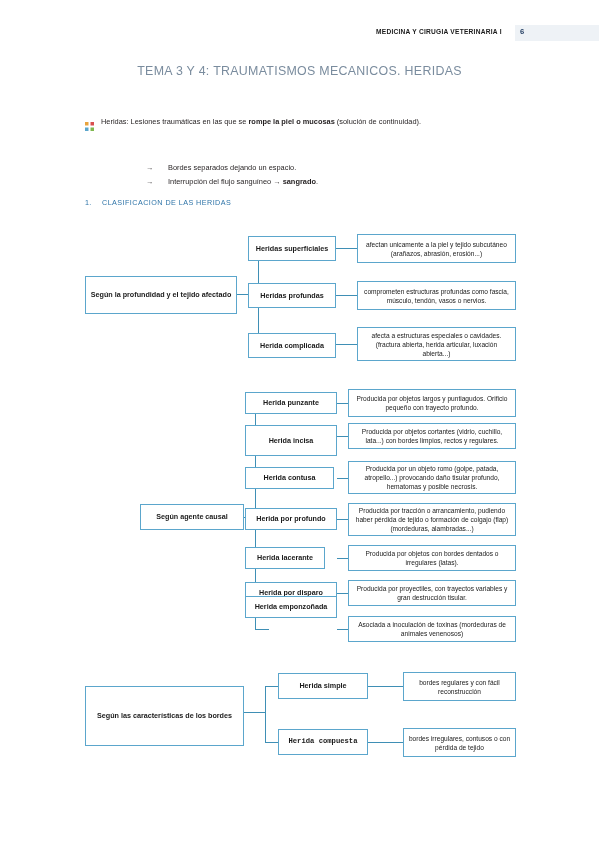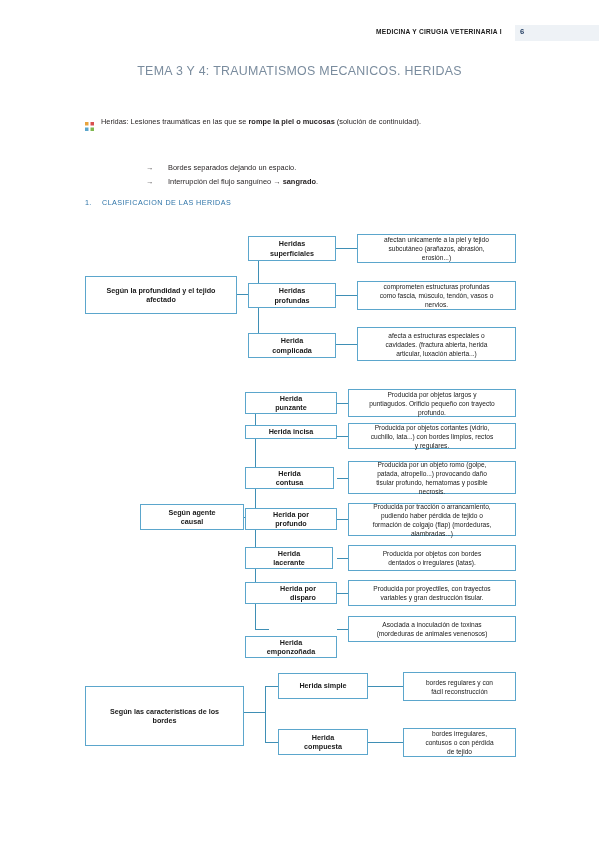--- a/index.html
+++ b/index.html
@@ -111,21 +111,21 @@
   
   .box {
     position: absolute;
     box-sizing: border-box;
     border: 1px solid #5ba6cc;
     background: #ffffff;
     display: flex;
     align-items: center;
     justify-content: center;
     text-align: center;
-    padding: 2px 20px;
+    padding: 2px 4px;
     line-height: 9.5px;
   }
   .box.parent {
     font-size: 7.2px;
     font-weight: 700;
     color: #1a1a1a;
   }
   .box.node {
     font-size: 7.2px;
     font-weight: 700;
@@ -197,55 +197,55 @@
 
 <div class="conn h" style="left:244px; top:517px; width:12px;"></div>
 <div class="conn v" style="left:255px; top:403px; height:226px;"></div>
 
 <div class="conn h" style="left:255px; top:403px; width:14px;"></div>
 <div class="box node" style="left:245px; top:392px; width:92px; height:22px;">Herida punzante</div>
 <div class="conn h" style="left:337px; top:403px; width:12px;"></div>
 <div class="box desc" style="left:348px; top:389px; width:168px; height:28px;">Producida por objetos largos y puntiagudos. Orificio pequeño con trayecto profundo.</div>
 
 <div class="conn h" style="left:255px; top:436px; width:14px;"></div>
-<div class="box node" style="left:245px; top:425px; width:92px; height:14px;">Herida incisa</div>
+<div class="box node" style="left:245px; top:425px; width:92px; height:31px;">Herida incisa</div>
 <div class="conn h" style="left:337px; top:436px; width:12px;"></div>
 <div class="box desc" style="left:348px; top:423px; width:168px; height:26px;">Producida por objetos cortantes (vidrio, cuchillo, lata...) con bordes limpios, rectos y regulares.</div>
 
 <div class="conn h" style="left:255px; top:478px; width:14px;"></div>
 <div class="box node" style="left:245px; top:467px; width:89px; height:22px;">Herida contusa</div>
 <div class="conn h" style="left:337px; top:478px; width:12px;"></div>
 <div class="box desc" style="left:348px; top:461px; width:168px; height:33px;">Producida por un objeto romo (golpe, patada, atropello...) provocando daño tisular profundo, hematomas y posible necrosis.</div>
 
 <div class="conn h" style="left:255px; top:519px; width:14px;"></div>
 <div class="box node" style="left:245px; top:508px; width:92px; height:22px;">Herida por profundo</div>
 <div class="conn h" style="left:337px; top:519px; width:12px;"></div>
 <div class="box desc" style="left:348px; top:503px; width:168px; height:33px;">Producida por tracción o arrancamiento, pudiendo haber pérdida de tejido o formación de colgajo (flap) (mordeduras, alambradas...)</div>
 
 <div class="conn h" style="left:255px; top:558px; width:14px;"></div>
-<div class="box node" style="left:245px; top:547px; width:88px; height:22px;">Herida lacerante</div>
+<div class="box node" style="left:245px; top:547px; width:80px; height:22px;">Herida lacerante</div>
 <div class="conn h" style="left:337px; top:558px; width:12px;"></div>
 <div class="box desc" style="left:348px; top:545px; width:168px; height:26px;">Producida por objetos con bordes dentados o irregulares (latas).</div>
 
 <div class="conn h" style="left:255px; top:593px; width:14px;"></div>
 <div class="box node" style="left:245px; top:582px; width:92px; height:22px;text-align:right;">Herida por disparo</div>
 <div class="conn h" style="left:337px; top:593px; width:12px;"></div>
 <div class="box desc" style="left:348px; top:580px; width:168px; height:26px;">Producida por proyectiles, con trayectos variables y gran destrucción tisular.</div>
 
 <div class="conn h" style="left:255px; top:629px; width:14px;"></div>
-<div class="box node" style="left:245px; top:636px; width:92px; height:22px;">Herida emponzoñada</div>
+<div class="box node" style="left:245px; top:596px; width:92px; height:22px;">Herida emponzoñada</div>
 <div class="conn h" style="left:337px; top:629px; width:12px;"></div>
 <div class="box desc" style="left:348px; top:616px; width:168px; height:26px;">Asociada a inoculación de toxinas (mordeduras de animales venenosos)</div>
 
 <div class="box parent" style="left:85px; top:686px; width:159px; height:60px;">Según las características de los bordes</div>
 
 <div class="conn h" style="left:244px; top:712px; width:22px;"></div>
 <div class="conn v" style="left:265px; top:686px; height:56px;"></div>
 
 <div class="conn h" style="left:265px; top:686px; width:14px;"></div>
 <div class="box node" style="left:278px; top:673px; width:90px; height:26px;">Herida simple</div>
 <div class="conn h" style="left:368px; top:686px; width:36px;"></div>
 <div class="box desc" style="left:403px; top:672px; width:113px; height:29px;">bordes regulares y con fácil reconstrucción</div>
 
 <div class="conn h" style="left:265px; top:742px; width:14px;"></div>
-<div class="box node" style="left:278px; top:729px; width:90px; height:26px;">Herida compuesta</div>
+<div class="box node" style="left:278px; top:729px; width:90px; height:26px;font-family:Liberation Mono, monospace;">Herida compuesta</div>
 <div class="conn h" style="left:368px; top:742px; width:36px;"></div>
 <div class="box desc" style="left:403px; top:728px; width:113px; height:29px;">bordes irregulares, contusos o con pérdida de tejido</div>
 
 </body></html>

